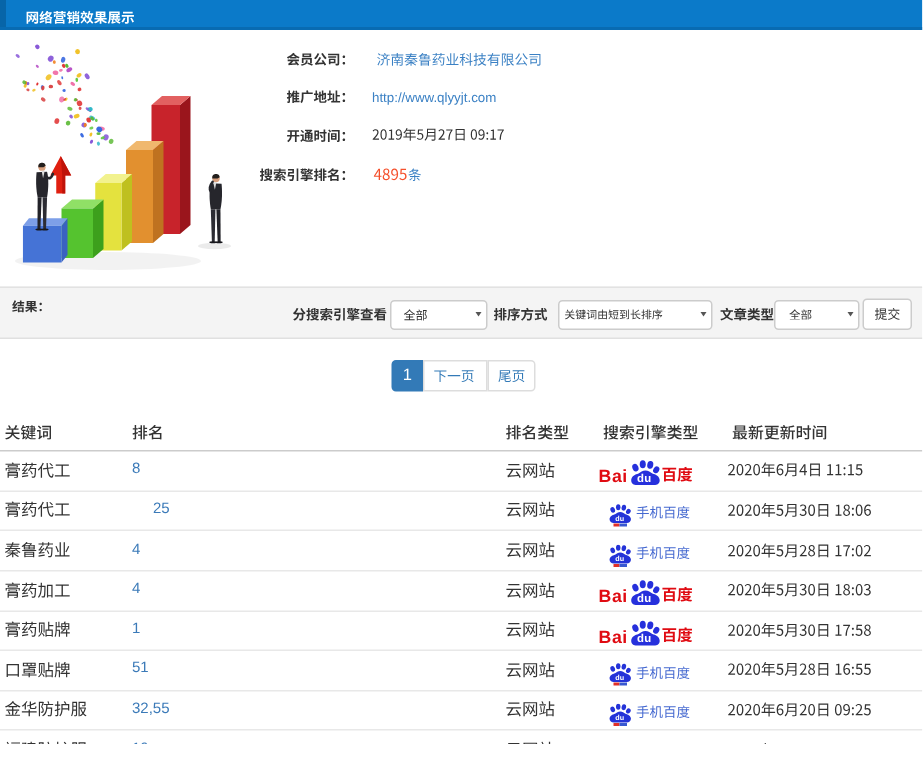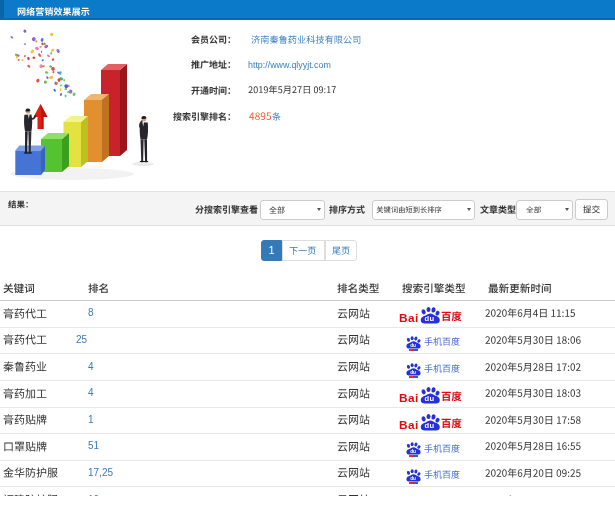--- a/index.html
+++ b/index.html
@@ -300,21 +300,21 @@
       </g>
     </svg>
 <svg style="position:absolute;left:3.0px;top:334.4px;" width="45.0" height="11.0" viewBox="0 0 45.00 11.00">
       <g fill="#333333" transform="translate(0,9.680) scale(0.011000,-0.011000)">
         <path transform="translate(0,0)" d="M71 515V358H138V467H860V358H929V515ZM269 641H730V591H269ZM195 679V553H809V679ZM306 393H690V345H306ZM233 430V308H766V430ZM442 830C453 813 464 792 473 772H61V717H940V772H558C548 796 532 826 516 848ZM740 126V78H261V126ZM740 171H261V220H740ZM186 267V-79H261V33H740V-5C740 -20 736 -24 718 -25C702 -26 639 -26 574 -24C583 -39 594 -58 598 -75C685 -75 742 -75 774 -67C807 -58 817 -43 817 -4V267Z"></path>
         <path transform="translate(1000,0)" d="M542 331C589 269 635 184 651 130L717 157C699 212 651 293 603 354ZM56 29 69 -41C168 -25 305 -2 438 20L434 86C293 63 150 41 56 29ZM572 635C541 530 485 427 420 359C438 349 468 329 482 317C515 355 547 403 575 456H842C830 152 816 38 791 10C782 -1 772 -4 754 -3C736 -3 689 -3 639 1C651 -19 660 -49 662 -71C709 -73 758 -74 785 -71C816 -68 836 -60 855 -36C888 4 901 128 916 485C917 496 917 522 917 522H607C620 554 633 586 643 619ZM62 758V691H288V621H361V691H633V626H706V691H941V758H706V840H633V758H361V840H288V758ZM87 126C110 136 146 144 419 180C419 195 420 224 423 243L197 216C275 288 352 376 422 468L361 501C341 470 318 439 294 410L163 402C214 458 264 528 306 599L240 628C198 541 130 454 110 432C90 408 73 393 57 390C65 372 75 338 79 323C94 330 118 335 240 345C198 297 160 259 143 245C112 214 87 195 66 191C75 173 84 140 87 126Z"></path>
         <path transform="translate(2000,0)" d="M715 783C774 733 844 663 877 618L935 658C901 703 829 771 769 819ZM548 826C552 720 559 620 568 528L324 497L335 426L576 456C614 142 694 -67 860 -79C913 -82 953 -30 975 143C960 150 927 168 912 183C902 67 886 8 857 9C750 20 684 200 650 466L955 504L944 575L642 537C632 626 626 724 623 826ZM313 830C247 671 136 518 21 420C34 403 57 365 65 348C111 389 156 439 199 494V-78H276V604C317 668 354 737 384 807Z"></path>
         <path transform="translate(3000,0)" d="M52 72V-3H951V72H539V650H900V727H104V650H456V72Z"></path>
       </g>
     </svg>
-<div class="abs" style="left:76px;top:334.9px;font-size:10px;line-height:10px;color:#3b7ab8">25</div>
+<div class="abs" style="left:102px;top:334.9px;font-size:10px;line-height:10px;color:#3b7ab8">25</div>
 <svg style="position:absolute;left:337.0px;top:334.4px;" width="34.0" height="11.0" viewBox="0 0 34.00 11.00">
       <g fill="#333333" transform="translate(0,9.680) scale(0.011000,-0.011000)">
         <path transform="translate(0,0)" d="M165 760V684H842V760ZM141 -44C182 -27 240 -24 791 24C815 -16 836 -52 852 -83L924 -41C874 53 773 199 688 312L620 277C660 222 705 157 746 94L243 56C323 152 404 275 471 401H945V478H56V401H367C303 272 219 149 190 114C158 73 135 46 112 40C123 16 137 -26 141 -44Z"></path>
         <path transform="translate(1000,0)" d="M194 536C239 481 288 416 333 352C295 245 242 155 172 88C188 79 218 57 230 46C291 110 340 191 379 285C411 238 438 194 457 157L506 206C482 249 447 303 407 360C435 443 456 534 472 632L403 640C392 565 377 494 358 428C319 480 279 532 240 578ZM483 535C529 480 577 415 620 350C580 240 526 148 452 80C469 71 498 49 511 38C575 103 625 184 664 280C699 224 728 171 747 127L799 171C776 224 738 290 693 358C720 440 740 531 755 630L687 638C676 564 662 494 644 428C608 479 570 529 532 574ZM88 780V-78H164V708H840V20C840 2 833 -3 814 -4C795 -5 729 -6 663 -3C674 -23 687 -57 692 -77C782 -78 837 -76 869 -64C902 -52 915 -28 915 20V780Z"></path>
         <path transform="translate(2000,0)" d="M58 652V582H447V652ZM98 525C121 412 142 265 146 167L209 178C203 277 182 422 158 536ZM175 815C202 768 231 703 243 662L311 686C299 727 269 788 240 835ZM330 549C317 426 290 250 264 144C182 124 105 107 47 95L65 20C169 46 310 82 443 116L436 185L328 159C353 264 381 417 400 535ZM467 362V-79H540V-31H842V-75H918V362H706V561H960V633H706V841H629V362ZM540 39V291H842V39Z"></path>
       </g>
     </svg>
 <svg class="abs" style="left:406px;top:336.1px" width="15" height="13" viewBox="0 0 20 16.5">
       <g transform="translate(0,0) scale(1)" fill="#2433d8">
         <ellipse cx="3.3" cy="4.8" rx="2.0" ry="2.6" transform="rotate(-22 3.3 4.8)"></ellipse>
@@ -570,21 +570,21 @@
     </svg>
 <svg style="position:absolute;left:3.0px;top:467.2px;" width="56.0" height="11.0" viewBox="0 0 56.00 11.00">
       <g fill="#333333" transform="translate(0,9.680) scale(0.011000,-0.011000)">
         <path transform="translate(0,0)" d="M198 218C236 161 275 82 291 34L356 62C340 111 299 187 260 242ZM733 243C708 187 663 107 628 57L685 33C721 79 767 152 804 215ZM499 849C404 700 219 583 30 522C50 504 70 475 82 453C136 473 190 497 241 526V470H458V334H113V265H458V18H68V-51H934V18H537V265H888V334H537V470H758V533C812 502 867 476 919 457C931 477 954 506 972 522C820 570 642 674 544 782L569 818ZM746 540H266C354 592 435 656 501 729C568 660 655 593 746 540Z"></path>
         <path transform="translate(1000,0)" d="M530 826V627C473 608 414 591 357 576C368 561 380 535 385 517C433 529 481 543 530 557V470C530 387 556 365 653 365C673 365 807 365 829 365C910 365 931 397 940 513C920 519 890 530 873 542C869 448 862 431 823 431C794 431 681 431 660 431C613 431 605 437 605 470V581C721 619 831 664 913 716L856 773C794 730 704 689 605 652V826ZM325 842C260 733 154 628 46 563C63 549 90 521 102 507C142 535 183 569 223 607V337H298V685C334 727 368 772 395 817ZM52 222V149H460V-80H539V149H949V222H539V339H460V222Z"></path>
         <path transform="translate(2000,0)" d="M600 822C618 774 638 710 647 672L718 693C709 730 688 792 669 838ZM372 672V601H531C524 333 504 98 282 -22C300 -35 322 -60 332 -77C507 20 568 184 591 380H816C807 123 795 27 774 4C765 -6 755 -9 737 -8C717 -8 665 -8 610 -3C623 -24 632 -55 633 -77C686 -79 741 -81 770 -77C801 -74 821 -67 839 -44C870 -8 881 104 892 414C892 425 892 449 892 449H598C601 498 604 549 605 601H952V672ZM82 797V-80H153V729H300C277 658 246 564 215 489C291 408 310 339 310 283C310 252 304 224 289 213C279 207 268 203 255 203C237 203 216 203 192 204C204 185 210 156 211 136C235 135 262 135 284 137C304 140 323 146 338 157C367 177 379 220 379 275C379 339 362 412 284 498C320 580 360 685 391 770L340 801L328 797Z"></path>
         <path transform="translate(3000,0)" d="M188 839V638H54V566H188V350C132 334 80 319 38 309L59 235L188 274V14C188 0 183 -4 170 -4C158 -5 117 -5 71 -4C82 -25 90 -57 94 -76C161 -76 201 -74 226 -62C252 -50 261 -28 261 14V297L383 335L372 404L261 371V566H377V638H261V839ZM591 811C627 766 666 708 684 667H447V400C447 266 434 93 323 -29C340 -40 371 -67 383 -82C487 32 515 198 521 337H850V274H925V667H686L754 697C736 736 697 793 658 837ZM850 408H522V599H850Z"></path>
         <path transform="translate(4000,0)" d="M108 803V444C108 296 102 95 34 -46C52 -52 82 -69 95 -81C141 14 161 140 170 259H329V11C329 -4 323 -8 310 -8C297 -9 255 -9 209 -8C219 -28 228 -61 230 -80C298 -80 338 -79 364 -66C390 -54 399 -31 399 10V803ZM176 733H329V569H176ZM176 499H329V330H174C175 370 176 409 176 444ZM858 391C836 307 801 231 758 166C711 233 675 309 648 391ZM487 800V-80H558V391H583C615 287 659 191 716 110C670 54 617 11 562 -19C578 -32 598 -57 606 -74C661 -42 713 1 759 54C806 -2 860 -48 921 -81C933 -63 954 -37 970 -23C907 7 851 53 802 109C865 198 914 311 941 447L897 463L884 460H558V730H839V607C839 595 836 592 820 591C804 590 751 590 690 592C700 574 711 548 714 528C790 528 841 528 872 538C904 549 912 569 912 606V800Z"></path>
       </g>
     </svg>
-<div class="abs" style="left:88px;top:467.75px;font-size:10px;line-height:10px;color:#3b7ab8">17,25</div>
+<div class="abs" style="left:88px;top:467.75px;font-size:10px;line-height:10px;color:#3b7ab8">32,55</div>
 <svg style="position:absolute;left:337.0px;top:467.2px;" width="34.0" height="11.0" viewBox="0 0 34.00 11.00">
       <g fill="#333333" transform="translate(0,9.680) scale(0.011000,-0.011000)">
         <path transform="translate(0,0)" d="M165 760V684H842V760ZM141 -44C182 -27 240 -24 791 24C815 -16 836 -52 852 -83L924 -41C874 53 773 199 688 312L620 277C660 222 705 157 746 94L243 56C323 152 404 275 471 401H945V478H56V401H367C303 272 219 149 190 114C158 73 135 46 112 40C123 16 137 -26 141 -44Z"></path>
         <path transform="translate(1000,0)" d="M194 536C239 481 288 416 333 352C295 245 242 155 172 88C188 79 218 57 230 46C291 110 340 191 379 285C411 238 438 194 457 157L506 206C482 249 447 303 407 360C435 443 456 534 472 632L403 640C392 565 377 494 358 428C319 480 279 532 240 578ZM483 535C529 480 577 415 620 350C580 240 526 148 452 80C469 71 498 49 511 38C575 103 625 184 664 280C699 224 728 171 747 127L799 171C776 224 738 290 693 358C720 440 740 531 755 630L687 638C676 564 662 494 644 428C608 479 570 529 532 574ZM88 780V-78H164V708H840V20C840 2 833 -3 814 -4C795 -5 729 -6 663 -3C674 -23 687 -57 692 -77C782 -78 837 -76 869 -64C902 -52 915 -28 915 20V780Z"></path>
         <path transform="translate(2000,0)" d="M58 652V582H447V652ZM98 525C121 412 142 265 146 167L209 178C203 277 182 422 158 536ZM175 815C202 768 231 703 243 662L311 686C299 727 269 788 240 835ZM330 549C317 426 290 250 264 144C182 124 105 107 47 95L65 20C169 46 310 82 443 116L436 185L328 159C353 264 381 417 400 535ZM467 362V-79H540V-31H842V-75H918V362H706V561H960V633H706V841H629V362ZM540 39V291H842V39Z"></path>
       </g>
     </svg>
 <svg class="abs" style="left:406px;top:468.95px" width="15" height="13" viewBox="0 0 20 16.5">
       <g transform="translate(0,0) scale(1)" fill="#2433d8">
         <ellipse cx="3.3" cy="4.8" rx="2.0" ry="2.6" transform="rotate(-22 3.3 4.8)"></ellipse>

